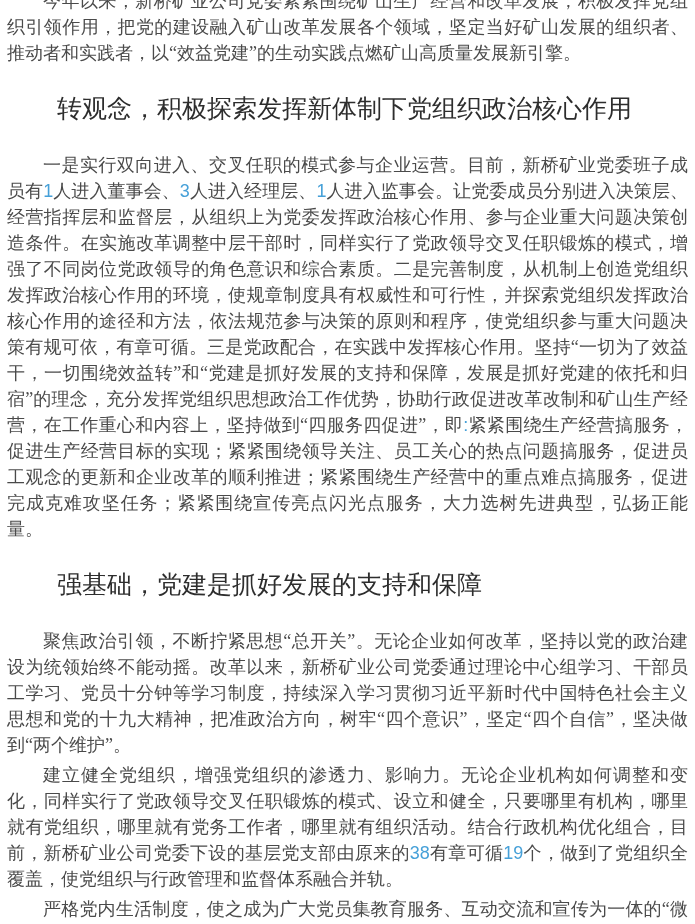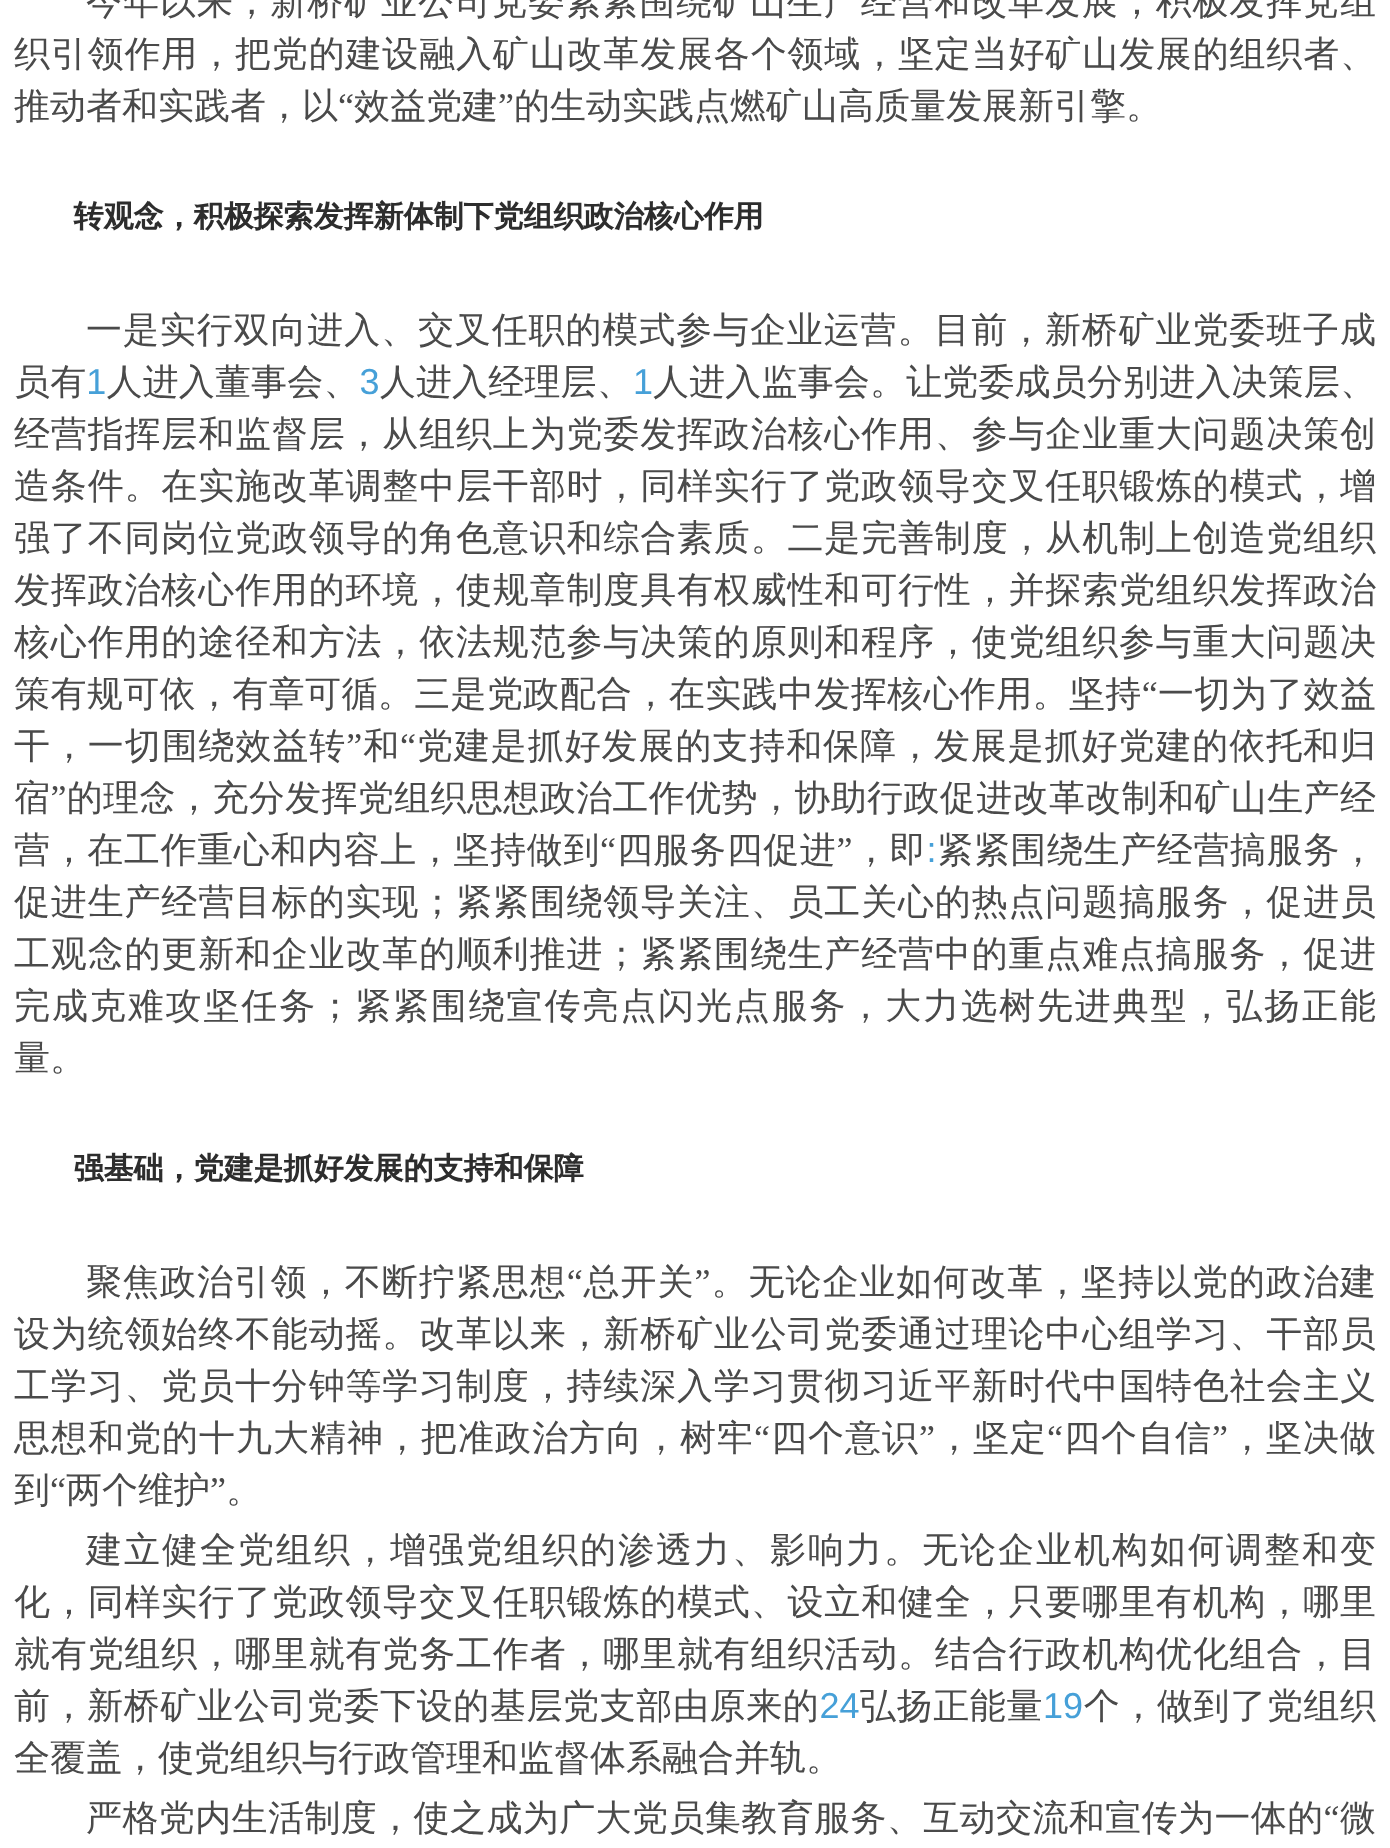--- a/index.html
+++ b/index.html
@@ -24,23 +24,23 @@
     color: #4a4a4a;
     text-align: justify;
     text-indent: 2em;
     word-break: break-all;
   }
   .para + .para {
     margin-top: 4px;
   }
   .heading {
     margin: 30px 0;
-    font-size: 15px;
+    font-size: 25px;
     line-height: 26px;
-    font-weight: bold;
+    font-weight: normal;
     color: #2d2d2d;
     text-align: justify;
     text-indent: 2em;
     word-break: break-all;
   }
   .seg-normal {
     
   }
   .seg-num {
     color: #46a0d8;
@@ -49,15 +49,15 @@
 </style>
 </head>
 <body>
 
 <div class="article" id="article">
     <p class="para"><span class="seg-normal">今年以来，新桥矿业公司党委紧紧围绕矿山生产经营和改革发展，积极发挥党组织引领作用，把党的建设融入矿山改革发展各个领域，坚定当好矿山发展的组织者、推动者和实践者，以“效益党建”的生动实践点燃矿山高质量发展新引擎。</span></p>
     <h2 class="heading"><span class="seg-normal">转观念，积极探索发挥新体制下党组织政治核心作用</span></h2>
     <p class="para"><span class="seg-normal">一是实行双向进入、交叉任职的模式参与企业运营。目前，新桥矿业党委班子成员有</span><span class="seg-num">1</span><span class="seg-normal">人进入董事会、</span><span class="seg-num">3</span><span class="seg-normal">人进入经理层、</span><span class="seg-num">1</span><span class="seg-normal">人进入监事会。让党委成员分别进入决策层、经营指挥层和监督层，从组织上为党委发挥政治核心作用、参与企业重大问题决策创造条件。在实施改革调整中层干部时，同样实行了党政领导交叉任职锻炼的模式，增强了不同岗位党政领导的角色意识和综合素质。二是完善制度，从机制上创造党组织发挥政治核心作用的环境，使规章制度具有权威性和可行性，并探索党组织发挥政治核心作用的途径和方法，依法规范参与决策的原则和程序，使党组织参与重大问题决策有规可依，有章可循。三是党政配合，在实践中发挥核心作用。坚持“一切为了效益干，一切围绕效益转”和“党建是抓好发展的支持和保障，发展是抓好党建的依托和归宿”的理念，充分发挥党组织思想政治工作优势，协助行政促进改革改制和矿山生产经营，在工作重心和内容上，坚持做到“四服务四促进”，即</span><span class="seg-num">:</span><span class="seg-normal">紧紧围绕生产经营搞服务，促进生产经营目标的实现；紧紧围绕领导关注、员工关心的热点问题搞服务，促进员工观念的更新和企业改革的顺利推进；紧紧围绕生产经营中的重点难点搞服务，促进完成克难攻坚任务；紧紧围绕宣传亮点闪光点服务，大力选树先进典型，弘扬正能量。</span></p>
     <h2 class="heading"><span class="seg-normal">强基础，党建是抓好发展的支持和保障</span></h2>
     <p class="para"><span class="seg-normal">聚焦政治引领，不断拧紧思想“总开关”。无论企业如何改革，坚持以党的政治建设为统领始终不能动摇。改革以来，新桥矿业公司党委通过理论中心组学习、干部员工学习、党员十分钟等学习制度，持续深入学习贯彻习近平新时代中国特色社会主义思想和党的十九大精神，把准政治方向，树牢“四个意识”，坚定“四个自信”，坚决做到“两个维护”。</span></p>
-    <p class="para"><span class="seg-normal">建立健全党组织，增强党组织的渗透力、影响力。无论企业机构如何调整和变化，同样实行了党政领导交叉任职锻炼的模式、设立和健全，只要哪里有机构，哪里就有党组织，哪里就有党务工作者，哪里就有组织活动。结合行政机构优化组合，目前，新桥矿业公司党委下设的基层党支部由原来的</span><span class="seg-num">24</span><span class="seg-normal">弘扬正能量</span><span class="seg-num">19</span><span class="seg-normal">个，做到了党组织全覆盖，使党组织与行政管理和监督体系融合并轨。</span></p>
+    <p class="para"><span class="seg-normal">建立健全党组织，增强党组织的渗透力、影响力。无论企业机构如何调整和变化，同样实行了党政领导交叉任职锻炼的模式、设立和健全，只要哪里有机构，哪里就有党组织，哪里就有党务工作者，哪里就有组织活动。结合行政机构优化组合，目前，新桥矿业公司党委下设的基层党支部由原来的</span><span class="seg-num">38</span><span class="seg-normal">有章可循</span><span class="seg-num">19</span><span class="seg-normal">个，做到了党组织全覆盖，使党组织与行政管理和监督体系融合并轨。</span></p>
     <p class="para"><span class="seg-normal">严格党内生活制度，使之成为广大党员集教育服务、互动交流和宣传为一体的“微家园”。持续落实好“三会一课”、民主评议党员、民主生活会、党员目标管理等党内</span></p>
   </div>
 
 </body></html>

